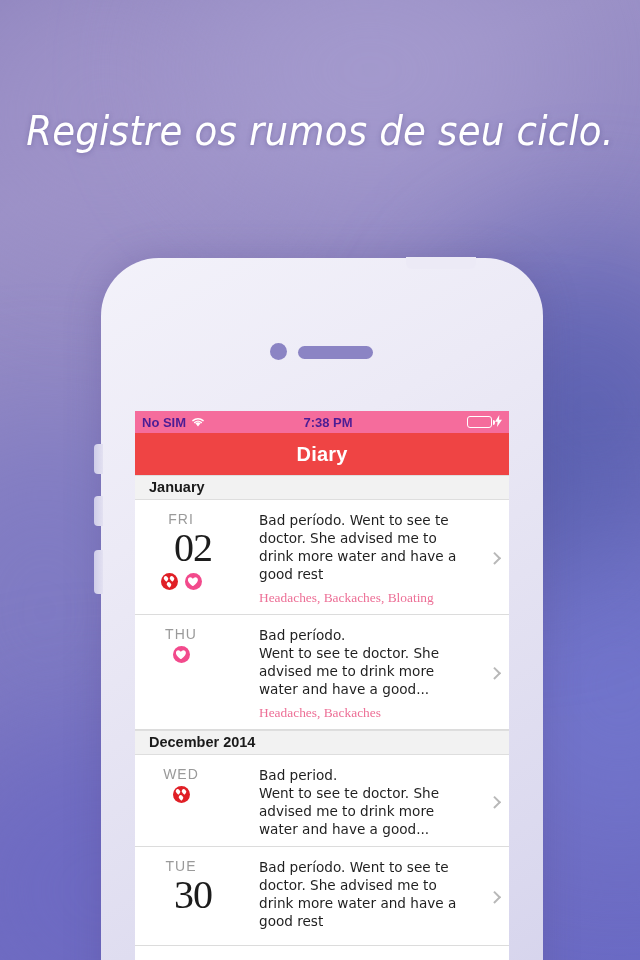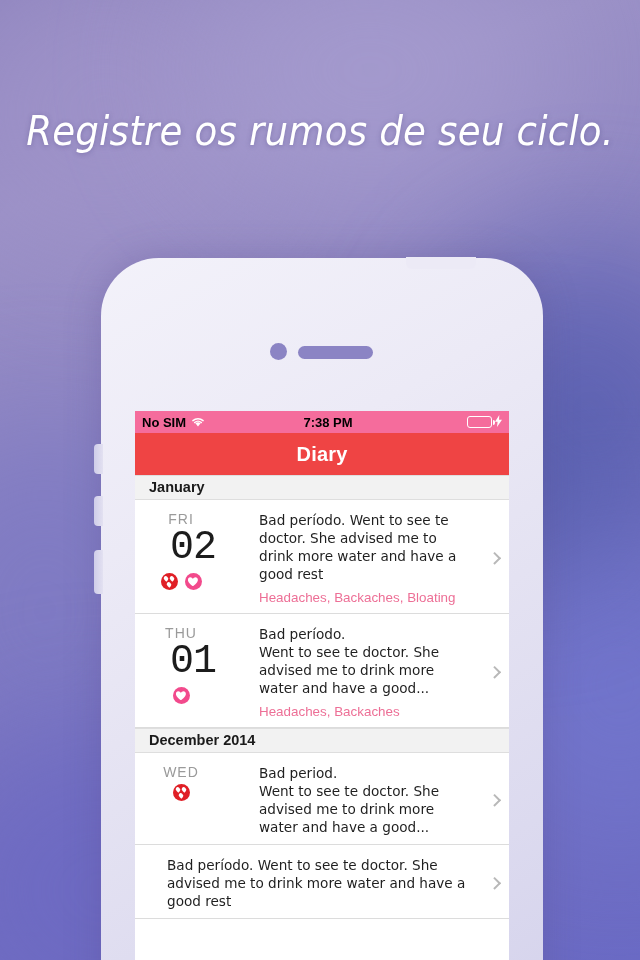--- a/index.html
+++ b/index.html
@@ -72,21 +72,21 @@
     position:absolute;
     left:34px; top:153px;
     width:374px; height:607px;
     background:#ffffff;
     overflow:hidden;
   }
 
   
   #statusbar {
     height:22px; background:#f56c9c;
-    color:#000000; font-size:13px; font-weight:bold;
+    color:#4c1d95; font-size:13px; font-weight:bold;
     display:flex; align-items:center;
     padding:0 7px; position:relative;
   }
   #statusbar .sb-left { display:flex; align-items:center; gap:5px; }
   #statusbar .sb-time {
     position:absolute; left:12px; right:0; text-align:center;
     font-size:13px; font-weight:bold; pointer-events:none;
   }
   #statusbar .sb-right {
     margin-left:auto; display:flex; align-items:center; gap:3px; z-index:2;
@@ -129,21 +129,21 @@
   .entry .daycol {
     width:92px; flex:none; text-align:center;
     padding-top:2px;
   }
   .entry .dow {
     font-size:14px; color:#9a9a9a; letter-spacing:1px;
     font-family:"Liberation Sans", sans-serif;
   }
   .entry .dnum {
     font-size:40px; line-height:42px; color:#1c1c1c; font-weight:300;
-    font-family:Liberation Mono, monospace; letter-spacing:-1px;padding-left:24px;
+    font-family:Liberation Serif, serif; letter-spacing:-1px;padding-left:24px;
   }
   .entry .icons {
     display:flex; gap:7px; justify-content:center; margin-top:4px; height:17px;
   }
   .ic {
     width:17px; height:17px; border-radius:50%;
     display:inline-block; position:relative;
   }
   .ic-period { background:#e01f26; }
   .ic-period .d1,.ic-period .d2,.ic-period .d3 {
@@ -164,21 +164,21 @@
     flex:1; padding-right:34px; padding-top:2px;margin-left:32px;
   }
   .entry .note {
     font-size:13.6px; line-height:18px; color:#1f1f1f;
     font-family:"DejaVu Sans", sans-serif;
     white-space:pre-line;
   }
   .entry .tags {
     margin-top:7px;
     font-size:13.4px; color:#ed6f96;
-    font-family:Liberation Sans, sans-serif;
+    font-family:Liberation Serif, serif;
   }
   .entry .chev {
     position:absolute; right:13px; top:50%; transform:translateY(-50%);
     width:9px; height:9px;
     border-right:2.2px solid #b8b8b8;
     border-top:2.2px solid #b8b8b8;
     rotate:45deg;
   }
 </style>
 </head>
@@ -252,21 +252,20 @@
           </div>
           <div class="body">
             <div class="note">Bad período. Went to see te doctor. She advised me to drink more water and have a good rest</div>
             <div class="tags">Headaches, Backaches, Bloating</div>
           </div>
           <div class="chev"></div>
         </div>
         <div class="entry">
           <div class="daycol">
             <div class="dow">THU</div>
-            <div class="dnum">01</div>
             <div class="icons">
               <span class="ic ic-love">
                 <i class="h"></i>
               </span>
             </div>
           </div>
           <div class="body">
             <div class="note">Bad período.
 Went to see te doctor. She advised me to drink more water and have a good...</div>
             <div class="tags">Headaches, Backaches</div>
@@ -285,20 +284,25 @@
               </span>
             </div>
           </div>
           <div class="body">
             <div class="note">Bad  period.
 Went to see te doctor. She advised me to drink more water and have a good...</div>
           </div>
           <div class="chev"></div>
         </div>
         <div class="entry">
+          <div class="daycol">
+            <div class="dow">TUE</div>
+            <div class="dnum">30</div>
+            <div class="icons"></div>
+          </div>
           <div class="body">
             <div class="note">Bad período. Went to see te doctor. She advised me to drink more water and have a good rest</div>
           </div>
           <div class="chev"></div>
         </div>
       </div>
 
   </div>
 </div>
 

